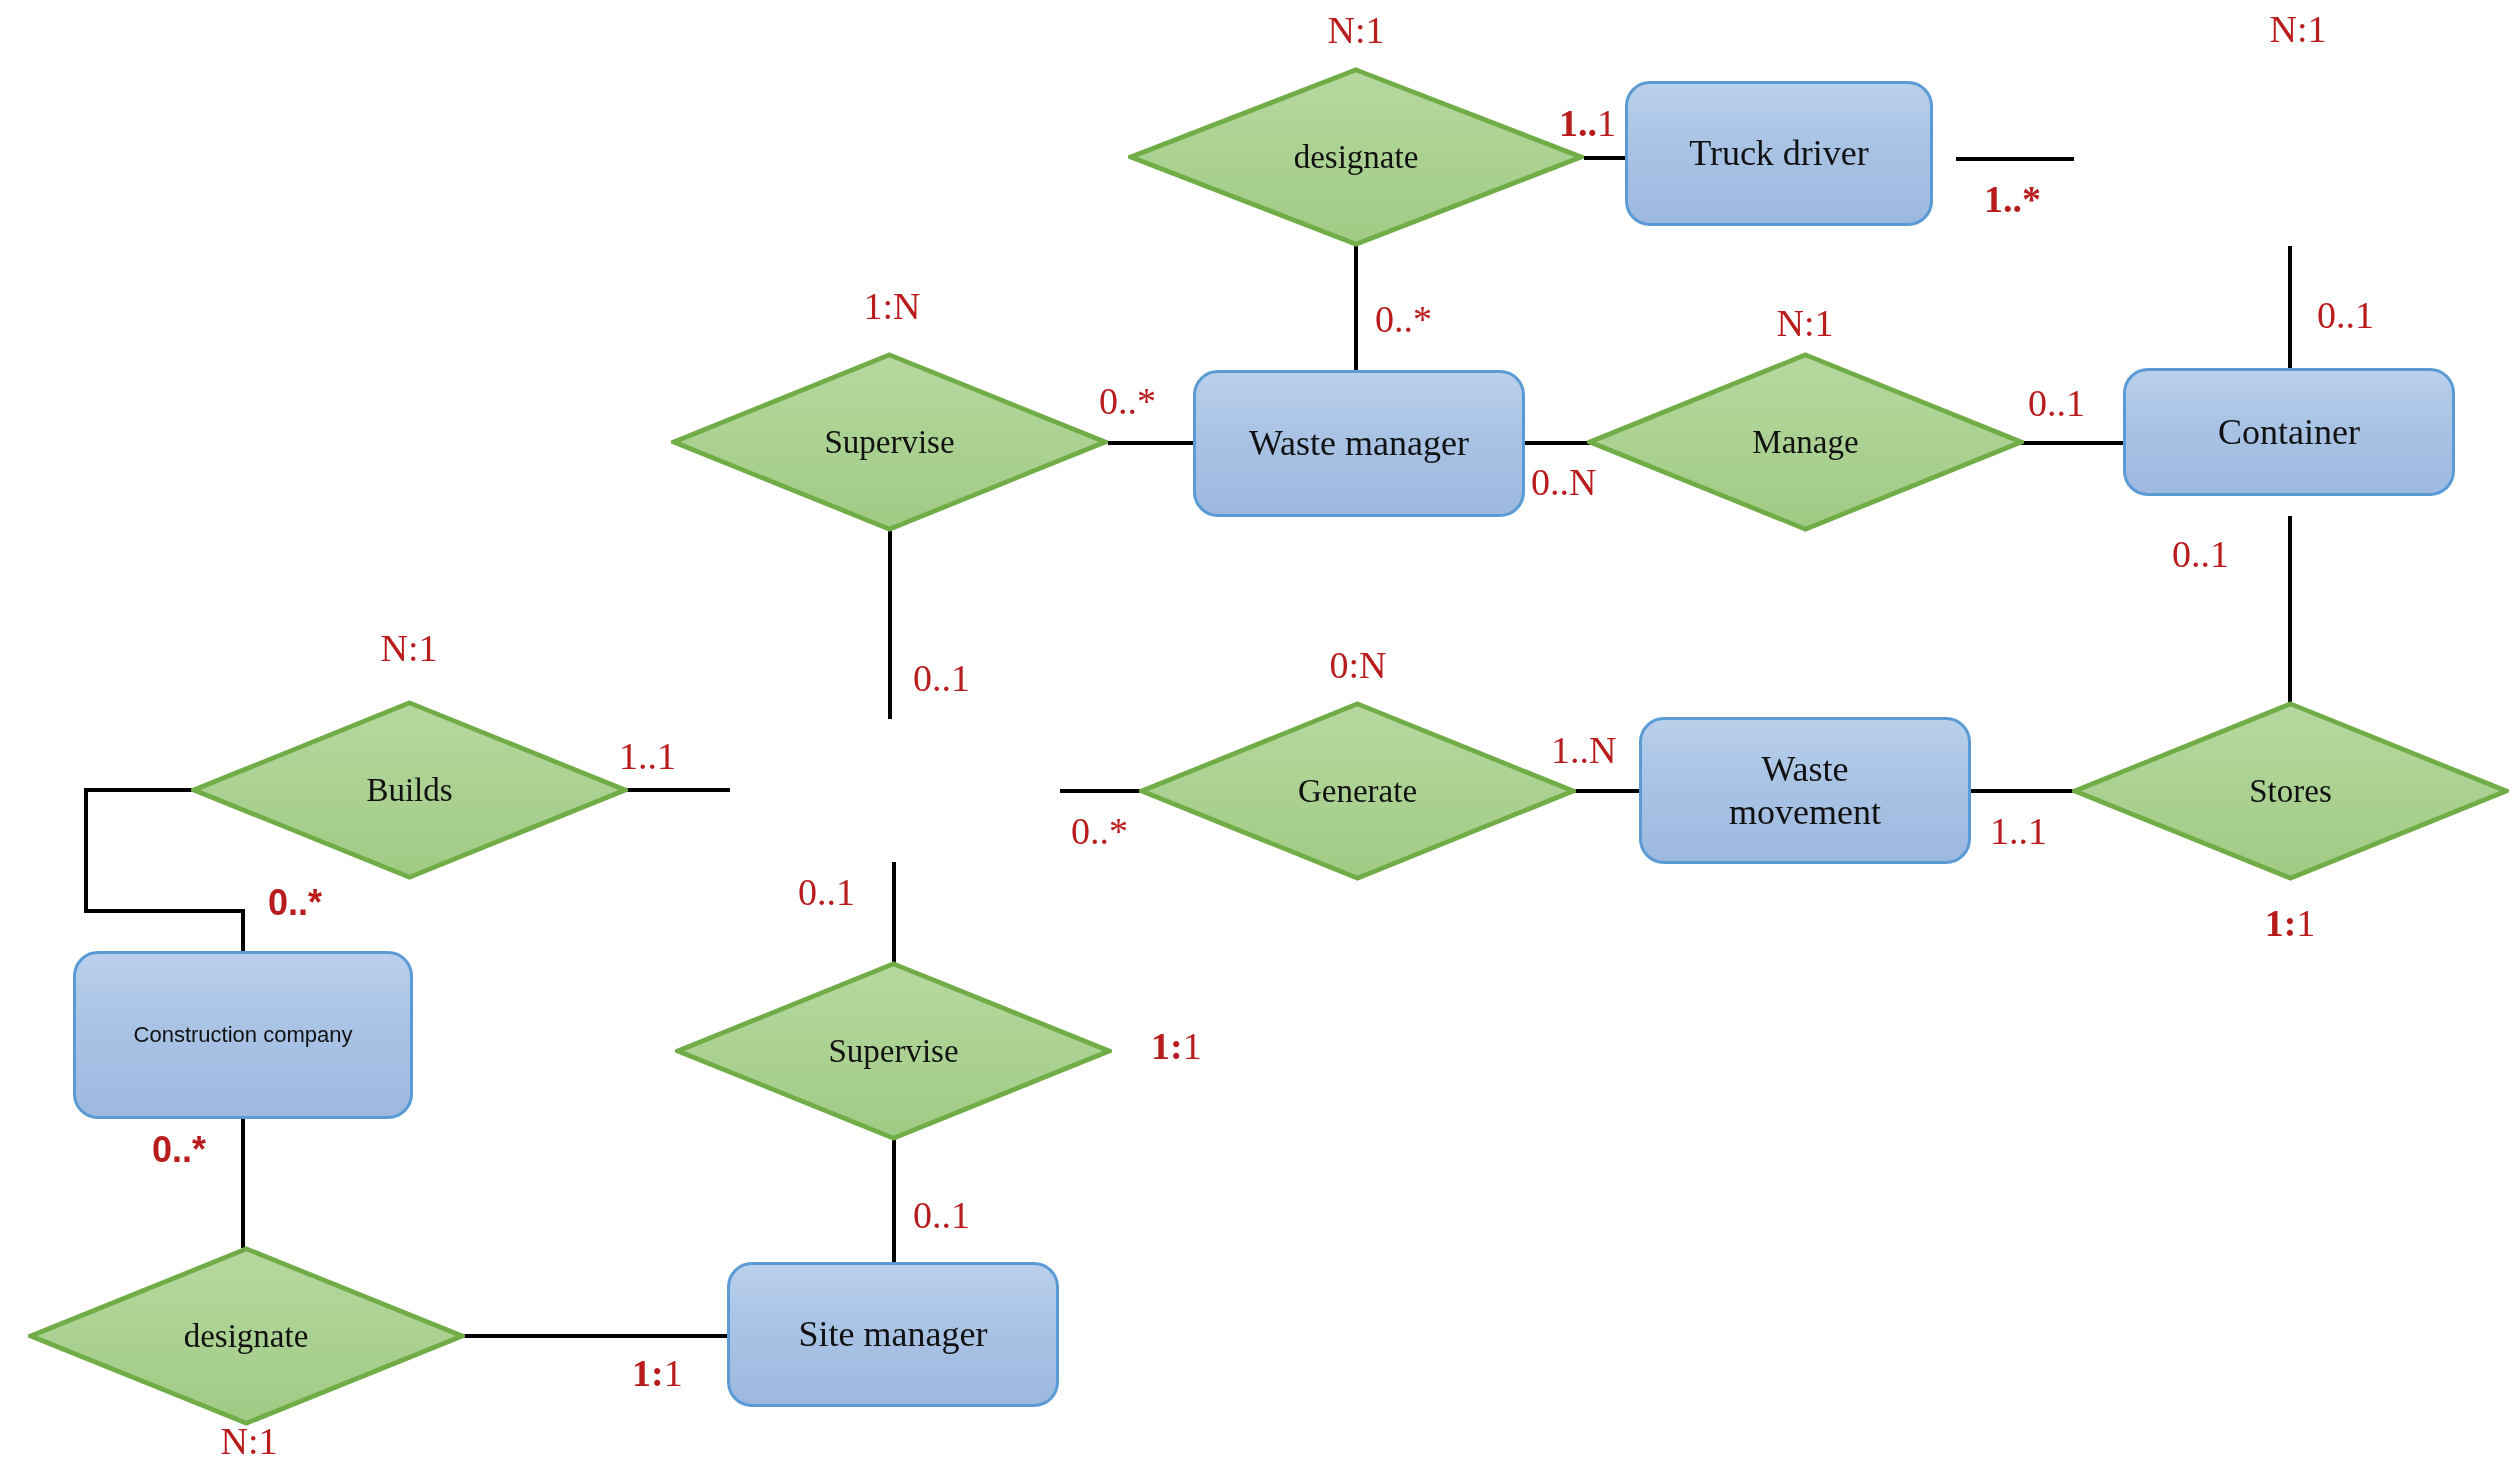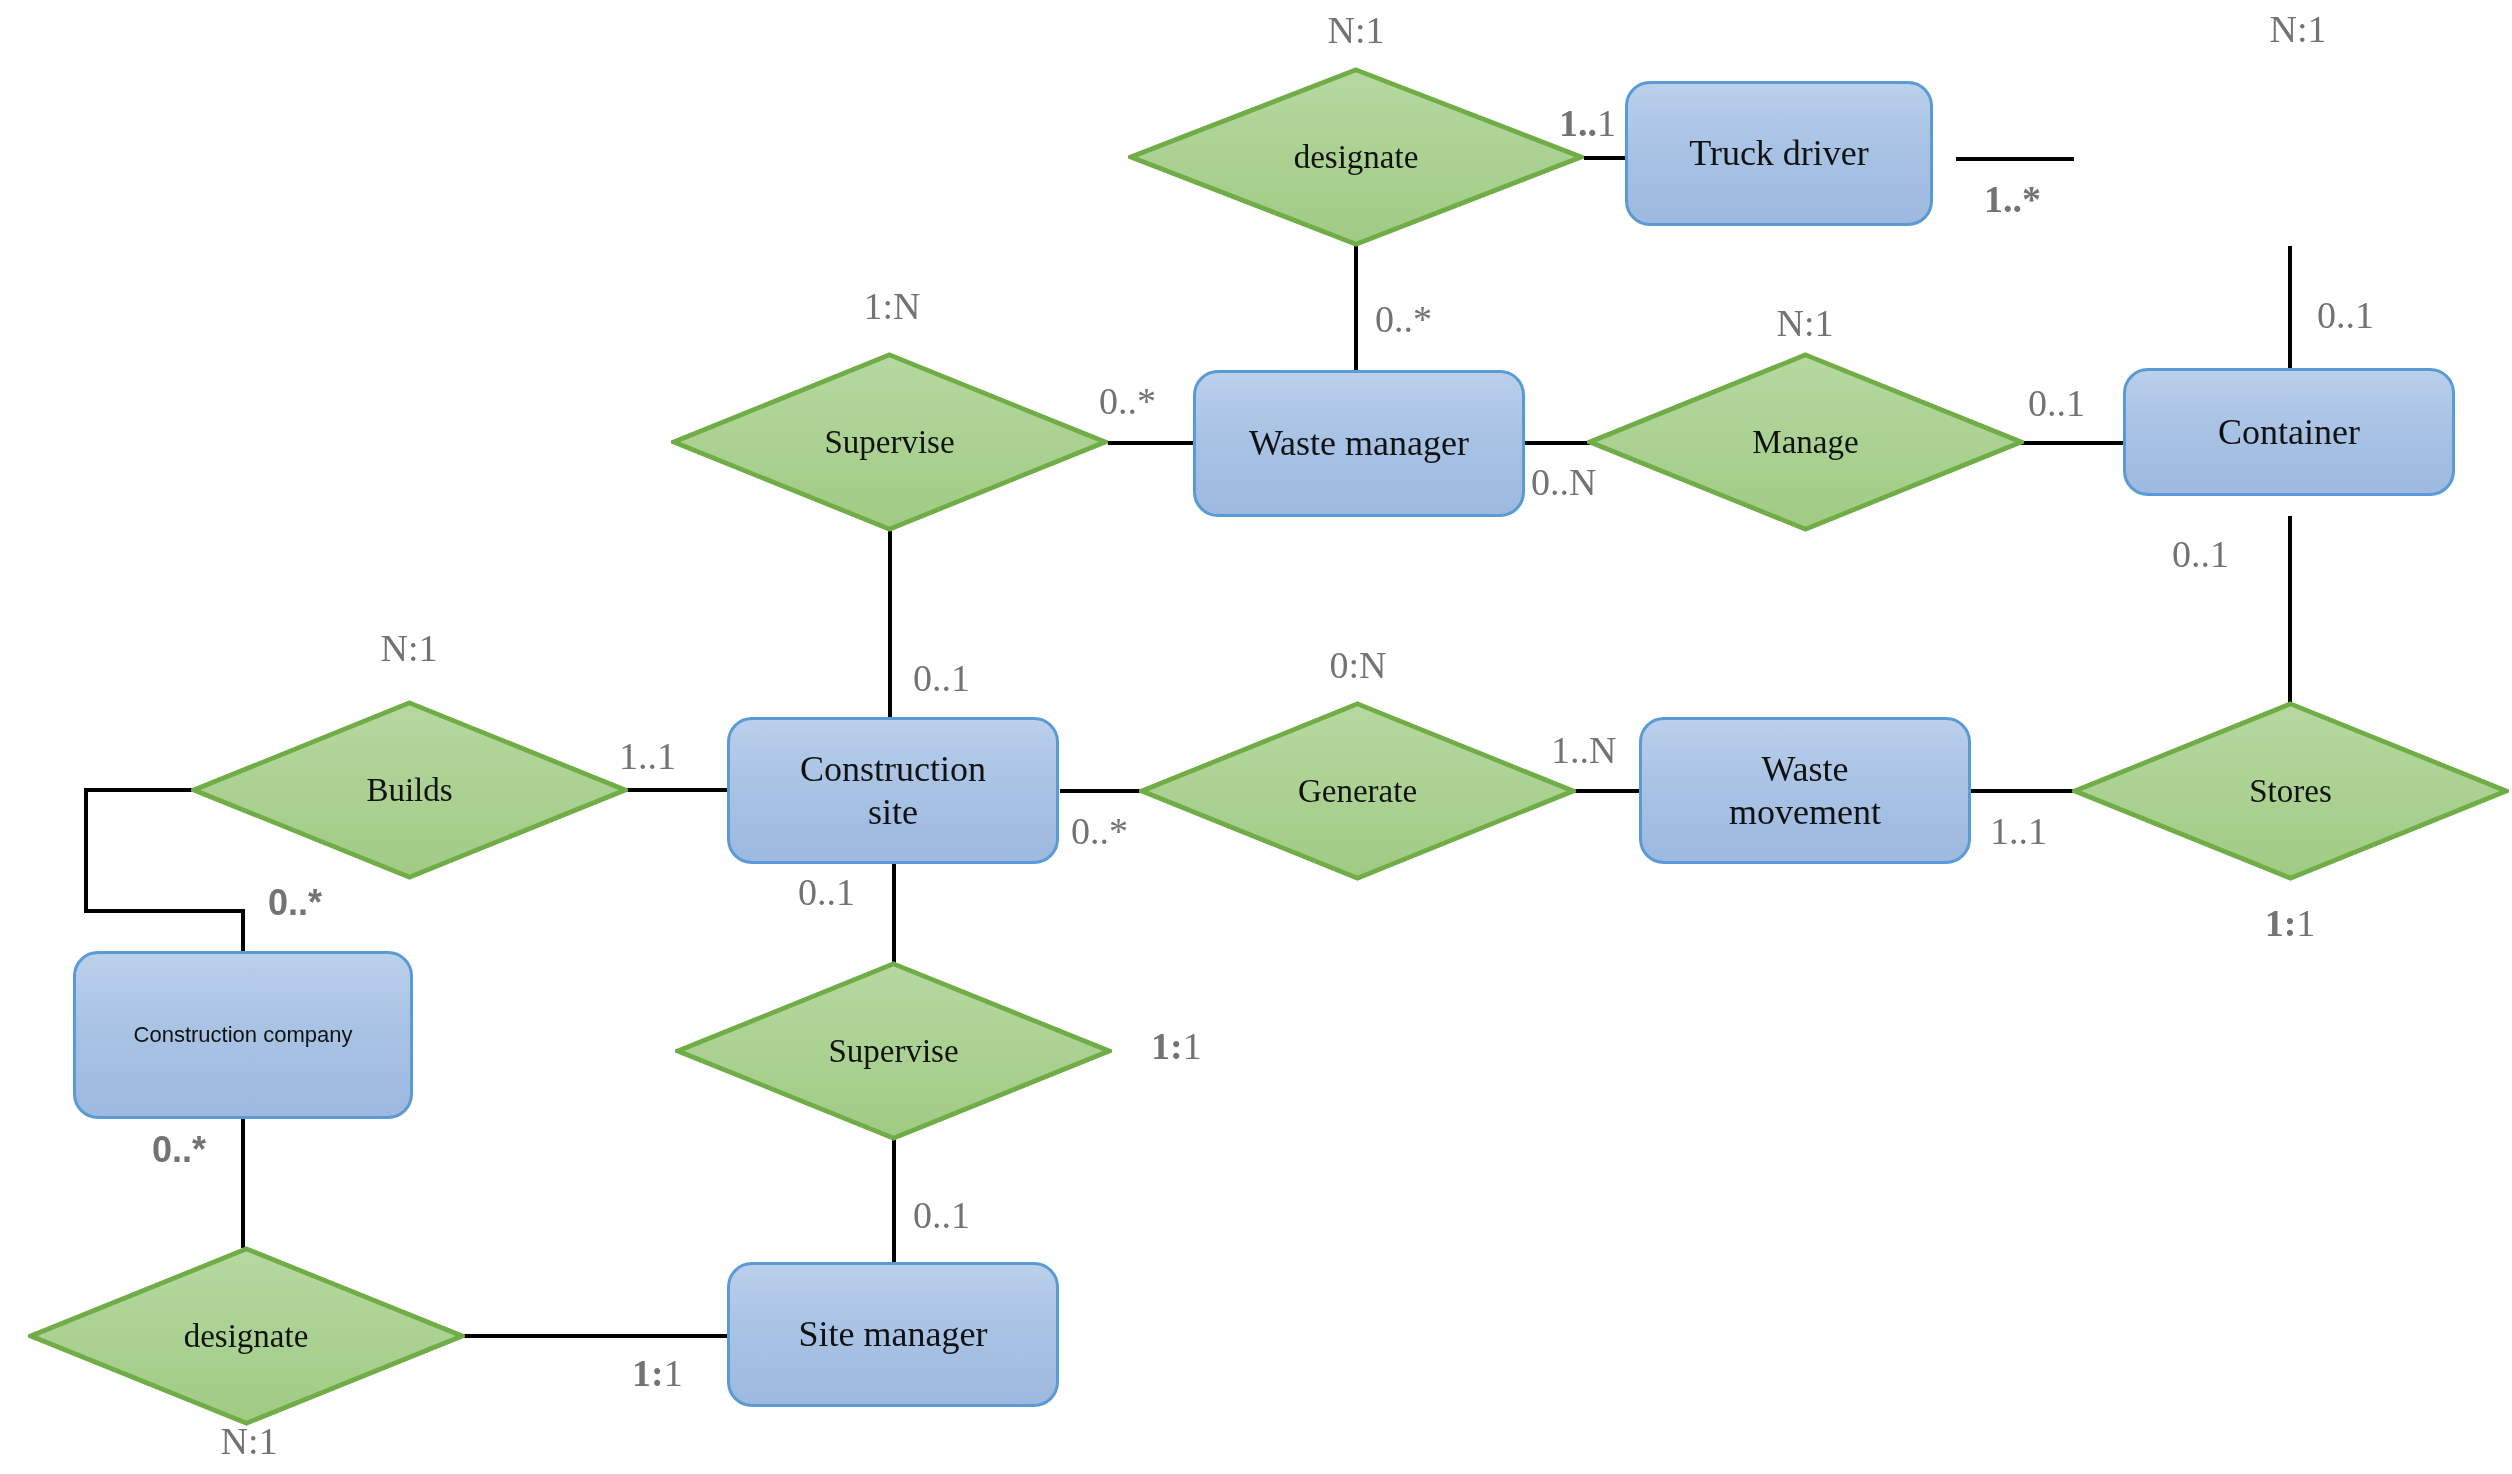--- a/index.html
+++ b/index.html
@@ -34,21 +34,21 @@
   }
   
   .hline,.vline{position:absolute;background:#000000;}
   .hline{height:3.8px;}
   .vline{width:3.8px;}
   
   .lbl{
     position:absolute;
     font-size:38px;line-height:1;
     white-space:nowrap;
-    color:#737373;
+    color:#b91c1c;
   }
   .lbl.cx{transform:translateX(-50%);}
   .lbl.lead-bold::first-letter{font-weight:bold;}
   .lbl.sans{font-family:"Liberation Sans", sans-serif;font-weight:bold;font-size:36px;}
 </style>
 </head>
 <body>
 
 <div id="canvas">
 
@@ -84,23 +84,20 @@
   <div class="hline" style="left:462px;top:1334px;width:267px;"></div>
 
   <div class="entity" style="left:1625px;top:81px;width:308px;height:145px;">
     <div class="label">Truck driver</div>
   </div>
   <div class="entity" style="left:1193px;top:370px;width:332px;height:147px;">
     <div class="label">Waste manager</div>
   </div>
   <div class="entity" style="left:2123px;top:368px;width:332px;height:128px;">
     <div class="label">Container</div>
-  </div>
-  <div class="entity" style="left:727px;top:717px;width:332px;height:147px;">
-    <div class="label">Construction site</div>
   </div>
   <div class="entity" style="left:1639px;top:717px;width:332px;height:147px;">
     <div class="label">Waste movement</div>
   </div>
   <div class="entity sans" style="left:73px;top:951px;width:340px;height:168px;">
     <div class="label">Construction company</div>
   </div>
   <div class="entity" style="left:727px;top:1262px;width:332px;height:145px;">
     <div class="label">Site manager</div>
   </div>

